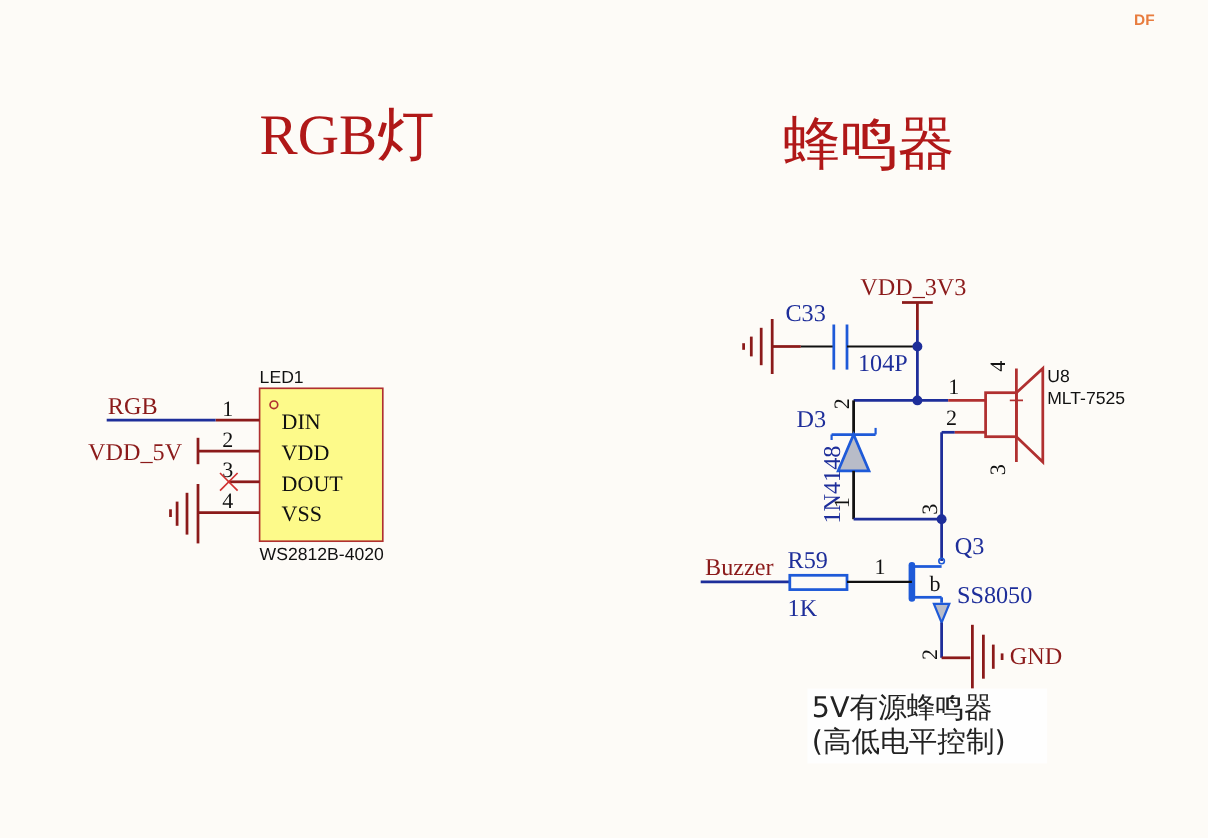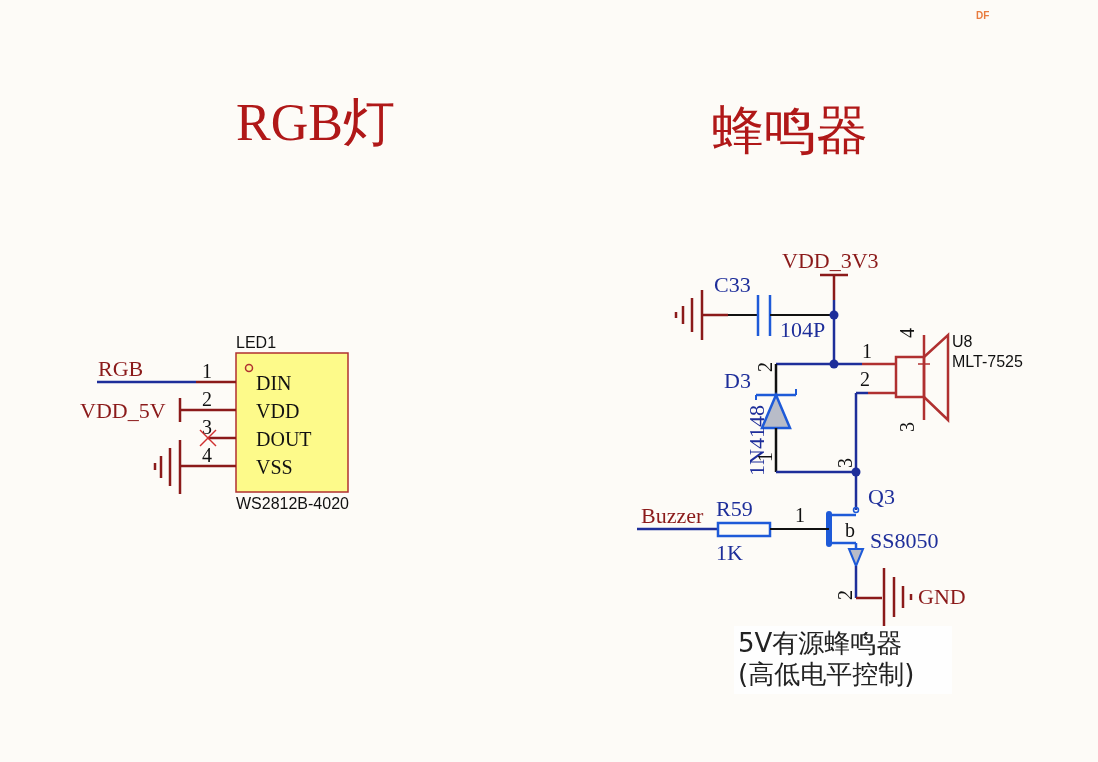--- a/index.html
+++ b/index.html
@@ -6,21 +6,21 @@
   body{width:1098px;height:762px;background:#fdfbf7;position:relative;overflow:hidden;font-family:"Liberation Serif","DejaVu Serif",serif;}
   svg{position:absolute;left:0;top:0;}
   .title{font-family:"Liberation Serif","DejaVu Serif",serif;font-size:52px;fill:#b01818;}
   .red{fill:#8b1a1a;}
   .blue{fill:#1e2e9a;}
   .dark{fill:#111;}
   .sans{font-family:"Liberation Sans","DejaVu Sans",sans-serif;}
   .pin{font-size:20px;}
   .lbl{font-size:22px;}
   .note{font-family:"DejaVu Sans","Liberation Sans",sans-serif;font-size:26px;fill:#222;}
-  .wm{position:absolute;left:976px;top:10px;font-family:"Liberation Sans",sans-serif;font-weight:bold;font-size:10px;color:#e87c3e;}
+  .wm{position:absolute;left:1031px;top:10px;font-family:"Liberation Sans",sans-serif;font-weight:bold;font-size:14px;color:#e87c3e;}
 </style>
 </head>
 <body>
 
 <div class="wm">DF</div>
 
 <svg width="1098" height="762" viewBox="0 0 1098 762">
 
   <text class="title" x="236" y="140">RGB灯</text>
   <text class="title" x="712" y="148">蜂鸣器</text>

